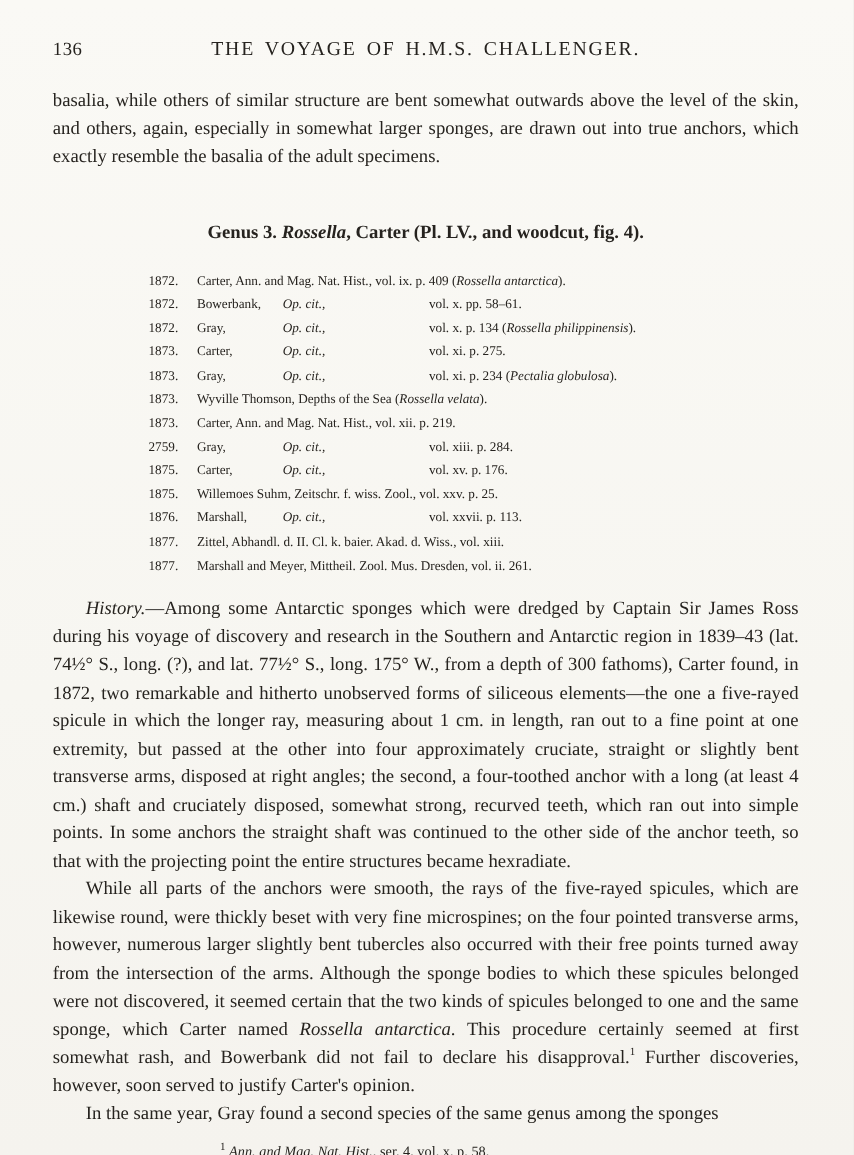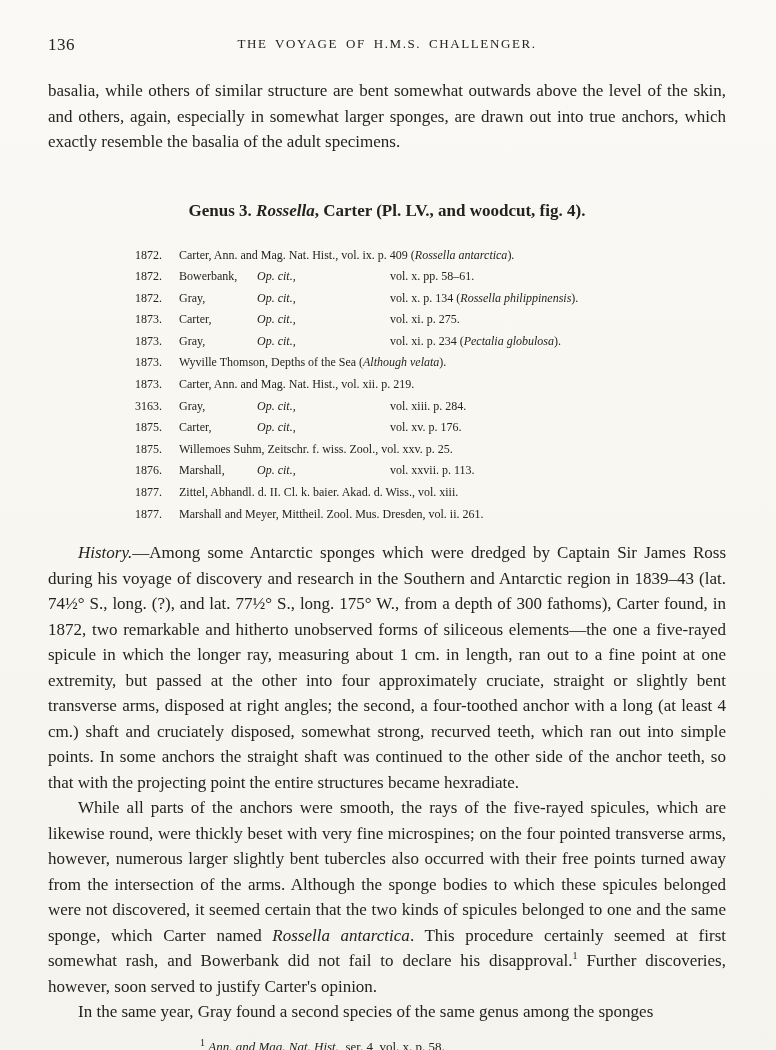--- a/index.html
+++ b/index.html
@@ -25,21 +25,21 @@
     margin-bottom: 20px;
   }
   .page-number {
     position: absolute;
     left: 0;
     top: 1px;
     font-size: 17px;
     letter-spacing: 0.5px;
   }
   .running-title {
-    font-size: 13px;
+    font-size: 18px;
     letter-spacing: 1.6px;
     word-spacing: 3px;
   }
   .body-para {
     font-size: 17px;
     line-height: 25.5px;
     text-align: justify;
     margin: 0;
   }
   .indent { text-indent: 30px; }
@@ -114,28 +114,28 @@
         <span class="c-rest"><span>vol. xi. p. 275.</span></span>
       </div>
       <div class="cit-row">
         <span class="c-year">1873.</span>
         <span class="c-author">Gray,</span>
         <span class="c-mid"><span class="it">Op. cit.,</span></span>
         <span class="c-rest"><span>vol. xi. p. 234 (</span><span class="it">Pectalia globulosa</span><span>).</span></span>
       </div>
       <div class="cit-row">
         <span class="c-year">1873.</span>
-        <span class="c-flow"><span>Wyville Thomson, Depths of the Sea (</span><span class="it">Although velata</span><span>).</span></span>
+        <span class="c-flow"><span>Wyville Thomson, Depths of the Sea (</span><span class="it">Rossella velata</span><span>).</span></span>
       </div>
       <div class="cit-row">
         <span class="c-year">1873.</span>
         <span class="c-flow"><span>Carter, Ann. and Mag. Nat. Hist., vol. xii. p. 219.</span></span>
       </div>
       <div class="cit-row">
-        <span class="c-year">3163.</span>
+        <span class="c-year">2759.</span>
         <span class="c-author">Gray,</span>
         <span class="c-mid"><span class="it">Op. cit.,</span></span>
         <span class="c-rest"><span>vol. xiii. p. 284.</span></span>
       </div>
       <div class="cit-row">
         <span class="c-year">1875.</span>
         <span class="c-author">Carter,</span>
         <span class="c-mid"><span class="it">Op. cit.,</span></span>
         <span class="c-rest"><span>vol. xv. p. 176.</span></span>
       </div>

